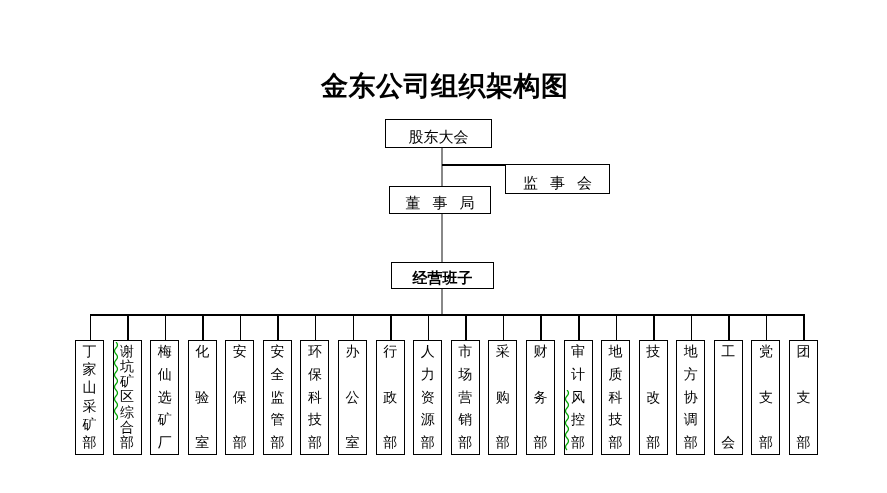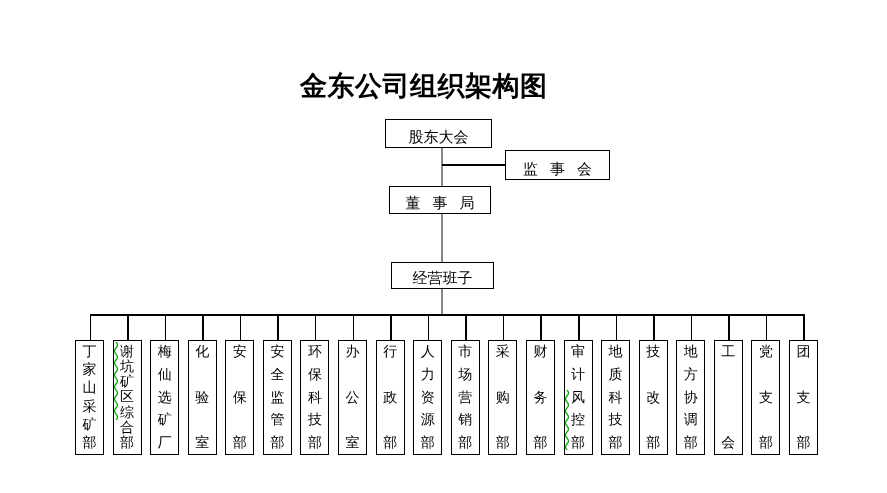--- a/index.html
+++ b/index.html
@@ -6,41 +6,41 @@
   .canvas{
     position:relative;
     width:887px;height:493px;
     background:#fff;
     font-family:"Liberation Serif","DejaVu Serif",serif;
     color:#000;
     overflow:hidden;
   }
   .title{
     position:absolute;
-    left:300px;top:68px;
+    left:321px;top:68px;
     font-size:27px;
     font-weight:bold;
     letter-spacing:0.5px;
     white-space:nowrap;
   }
   .node{
     position:absolute;
     border:1.5px solid #000;
     background:#fff;
     display:flex;align-items:flex-end;justify-content:center;
     font-size:15px;
     box-sizing:border-box;
     white-space:nowrap;
     z-index:2;
   }
   .node.spaced{letter-spacing:12px;padding-left:12px;}
   .n-shareholders{left:385px;top:119px;width:107px;height:29px;}
-  .n-supervisory {left:505px;top:150px;width:105px;height:30px;}
+  .n-supervisory {left:505px;top:164px;width:105px;height:30px;}
   .n-board      {left:389px;top:186px;width:102px;height:28px;}
-  .n-management {left:391px;top:262px;width:103px;height:27px;}
+  .n-management {left:391px;top:262px;width:103px;height:27px;font-weight:bold;}
 
   .line{position:absolute;background:#000;z-index:1;}
   .trunk{position:absolute;width:2px;left:441px;background:#888;z-index:1;}
   .trunk.seg1{top:148px;height:38px;}
   .trunk.seg2{top:214px;height:48px;}
   .trunk.seg3{top:289px;height:26px;}
   .h-supervisory{left:442px;top:164px;width:63px;height:1.5px;}
   .h-distribution{left:90px;top:314px;width:713px;height:1.5px;}
 
   .departments{

